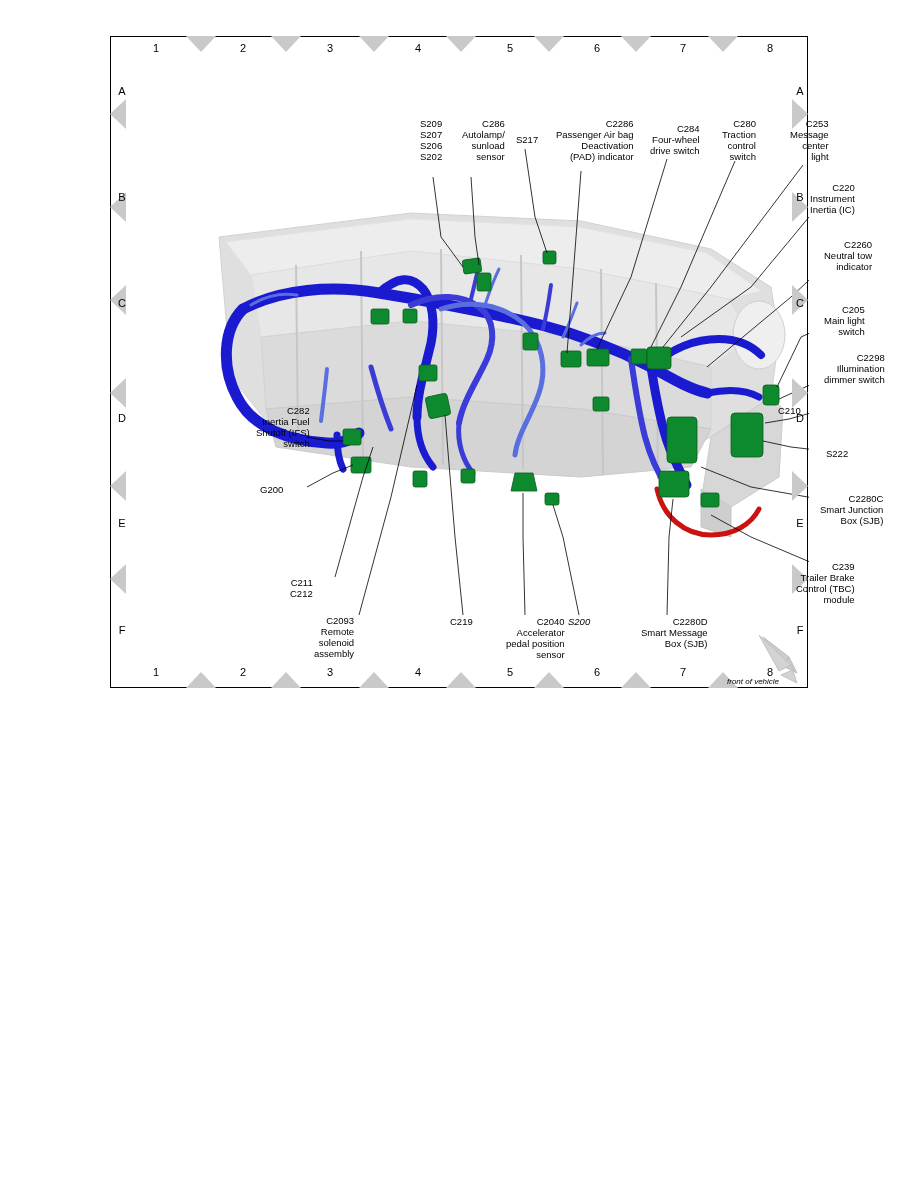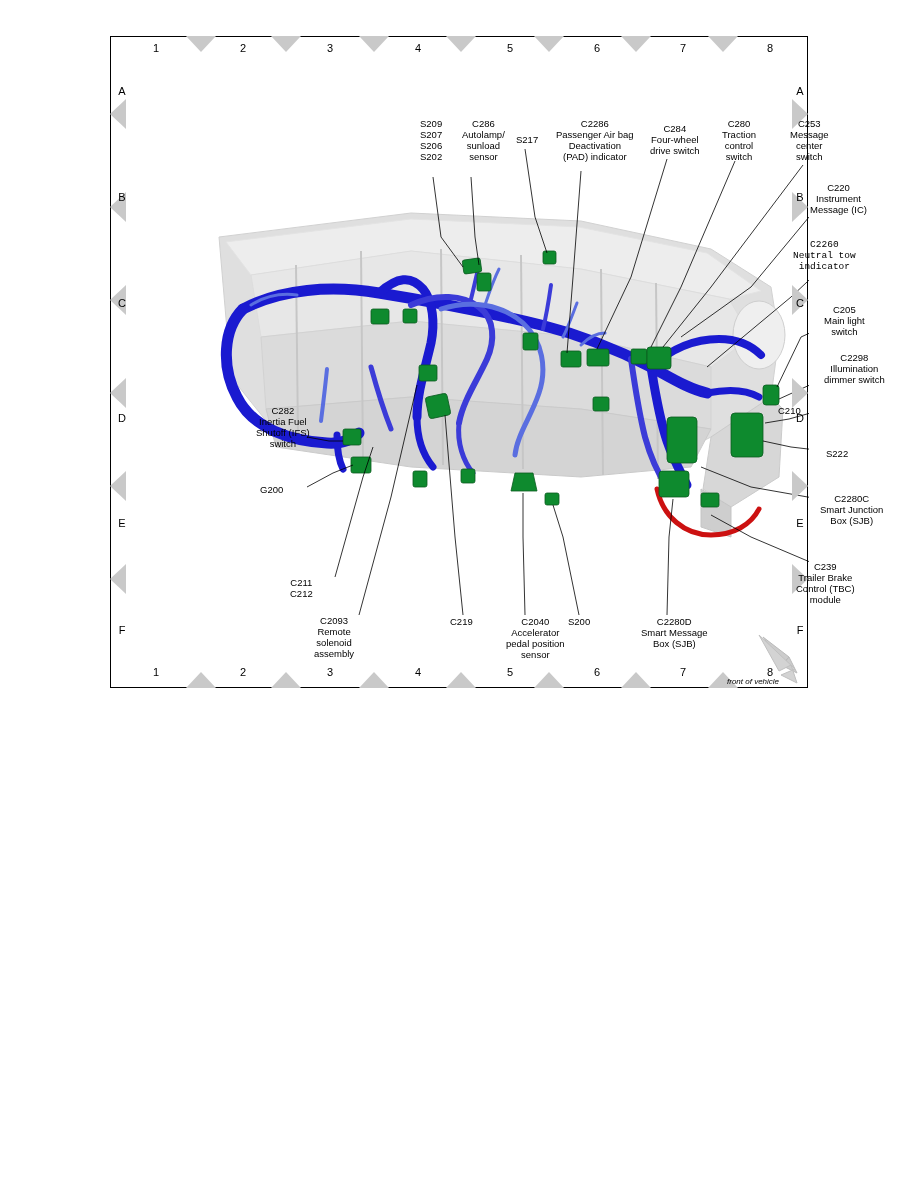--- a/index.html
+++ b/index.html
@@ -64,21 +64,21 @@
   }
   
   .callout {
     position: absolute;
     font-size: 9.5px;
     line-height: 11px;
     color: #000000;
     white-space: pre-line;
     font-family: "Liberation Sans", sans-serif;
   }
-  .callout.left  { text-align: center; }
+  .callout.left  { text-align: right; }
   
   #leaders, #artwork {
     position: absolute;
     left: 0; top: 0;
     width: 698px;
     height: 652px;
   }
   #front-arrow-label {
     position: absolute;
     font-size: 8px;
@@ -292,25 +292,25 @@
       <div class="callout left" style="left: 650px; top: 123px;">C284
 Four-wheel
 drive switch</div>
       <div class="callout left" style="left: 722px; top: 118px;">C280
 Traction
 control
 switch</div>
       <div class="callout left" style="left: 790px; top: 118px;">C253
 Message
 center
-switch</div>
+light</div>
       <div class="callout left" style="left: 810px; top: 182px;">C220
 Instrument
-Message (IC)</div>
-      <div class="callout left" style="left: 793px; top: 239px; font-family: Liberation Mono, monospace;">C2260
+Inertia (IC)</div>
+      <div class="callout left" style="left: 824px; top: 239px;">C2260
 Neutral tow
 indicator</div>
       <div class="callout left" style="left: 824px; top: 304px;">C205
 Main light
 switch</div>
       <div class="callout left" style="left: 824px; top: 352px;">C2298
 Illumination
 dimmer switch</div>
       <div class="callout left" style="left: 778px; top: 405px;">C210</div>
       <div class="callout left" style="left: 826px; top: 448px;">S222</div>
@@ -330,19 +330,19 @@
 C212</div>
       <div class="callout left" style="left: 314px; top: 615px;">C2093
 Remote
 solenoid
 assembly</div>
       <div class="callout left" style="left: 450px; top: 616px;">C219</div>
       <div class="callout left" style="left: 506px; top: 616px;">C2040
 Accelerator
 pedal position
 sensor</div>
-      <div class="callout left" style="left: 568px; top: 616px;">S200</div>
+      <div class="callout left" style="left: 568px; top: 616px; font-style: italic;">S200</div>
       <div class="callout left" style="left: 641px; top: 616px;">C2280D
 Smart Message
 Box (SJB)</div>
     </div>
 
 </div>
 
 </body></html>

